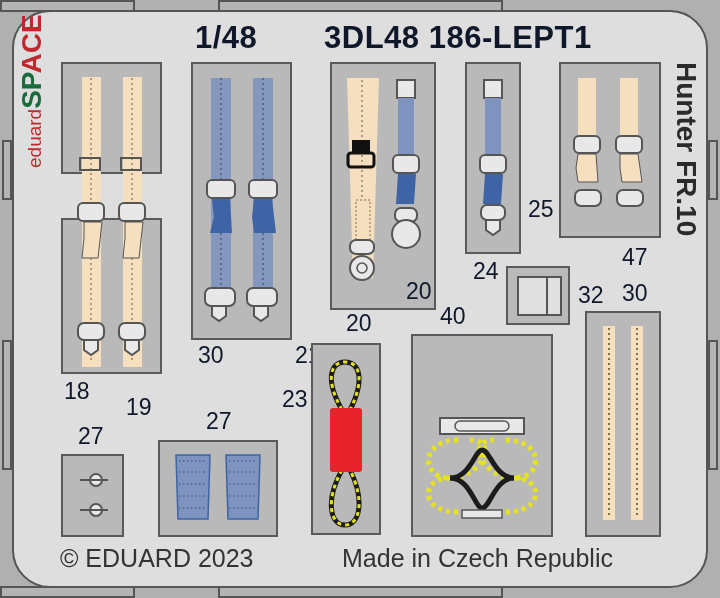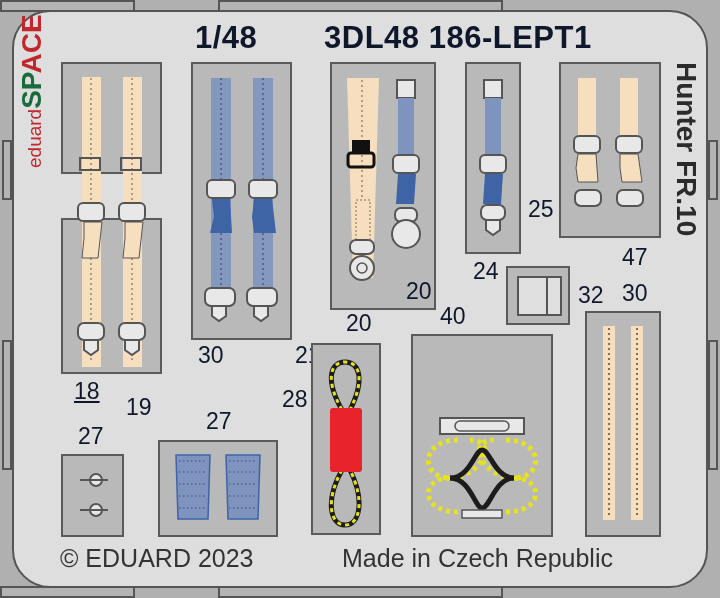--- a/index.html
+++ b/index.html
@@ -58,21 +58,21 @@
   <g>
     <rect x="123" y="77" width="19" height="290" fill="#f5dfbf"></rect>
     <line x1="132" y1="78" x2="132" y2="360" stroke="#8b6b4a" stroke-width="1.2" stroke-dasharray="2,3"></line>
     <path d="M121 158 h20 v12 h-20 z" fill="none" stroke="#555" stroke-width="2"></path>
     <rect x="119" y="203" width="26" height="18" rx="5" fill="#e8e8e8" stroke="#555" stroke-width="2"></rect>
     <path d="M125 222 h18 l-4 36 h-16 l2 -20 z" fill="#f5dfbf" stroke="#555" stroke-width="1"></path>
     <rect x="119" y="323" width="26" height="17" rx="6" fill="#e8e8e8" stroke="#555" stroke-width="2"></rect>
     <path d="M125 340 h14 v10 l-7 5 l-7 -5 z" fill="#e8e8e8" stroke="#555" stroke-width="2"></path>
   </g>
 </svg>
-<div class="num" style="left:74px;top:380px;text-decoration:underline;">18</div>
+<div class="num" style="left:64px;top:380px;">18</div>
 <div class="num" style="left:126px;top:380px;margin-top:16px;">19</div>
 
 <div class="fret" style="left:191px;top:62px;width:101px;height:278px;"></div>
 <svg style="left:0;top:0;" width="720" height="598">
   <g>
     <rect x="211" y="78" width="20" height="210" fill="#7e93bd" opacity="0.9"></rect>
     <line x1="221" y1="78" x2="221" y2="285" stroke="#3a4c78" stroke-width="1.2" stroke-dasharray="2,3"></line>
     <rect x="207" y="180" width="28" height="18" rx="5" fill="#e8e8e8" stroke="#555" stroke-width="2"></rect>
     <path d="M212 199 h18 l2 34 h-22 l4 -16 z" fill="#3e64a6"></path>
     <rect x="205" y="288" width="30" height="18" rx="6" fill="#e8e8e8" stroke="#555" stroke-width="2"></rect>
@@ -172,21 +172,21 @@
 <div class="num" style="left:440px;top:305px;">40</div>
 
 <div class="fret" style="left:311px;top:343px;width:70px;height:192px;"></div>
 <svg style="left:0;top:0;" width="720" height="598">
   <path d="M342 410 C 325 380, 330 362, 345 362 C 360 362, 365 380, 350 410" fill="none" stroke="#1c1c1c" stroke-width="5"></path>
   <path d="M342 410 C 325 380, 330 362, 345 362 C 360 362, 365 380, 350 410" fill="none" stroke="#e6e21e" stroke-width="3" stroke-dasharray="4,4"></path>
   <path d="M342 470 C 325 500, 330 525, 345 525 C 360 525, 365 500, 350 470" fill="none" stroke="#1c1c1c" stroke-width="5"></path>
   <path d="M342 470 C 325 500, 330 525, 345 525 C 360 525, 365 500, 350 470" fill="none" stroke="#e6e21e" stroke-width="3" stroke-dasharray="4,4"></path>
   <rect x="330" y="408" width="32" height="64" rx="3" fill="#e8232b"></rect>
 </svg>
-<div class="num" style="left:282px;top:388px;">28</div>
+<div class="num" style="left:282px;top:388px;">23</div>
 
 <div class="fret" style="left:158px;top:440px;width:120px;height:97px;"></div>
 <svg style="left:0;top:0;" width="720" height="598">
   <path d="M176 455 h34 l-2 64 h-30 z" fill="#7e93bd" stroke="#3e64a6" stroke-width="1.5"></path>
   <path d="M226 455 h34 l-2 64 h-30 z" fill="#7e93bd" stroke="#3e64a6" stroke-width="1.5"></path>
   <g stroke="#3a4c78" stroke-width="1.2" stroke-dasharray="1.5,2.5">
     <line x1="179" y1="461" x2="207" y2="461"></line>
       <line x1="179" y1="472" x2="207" y2="472"></line>
       <line x1="179" y1="484" x2="207" y2="484"></line>
       <line x1="179" y1="496" x2="207" y2="496"></line>

